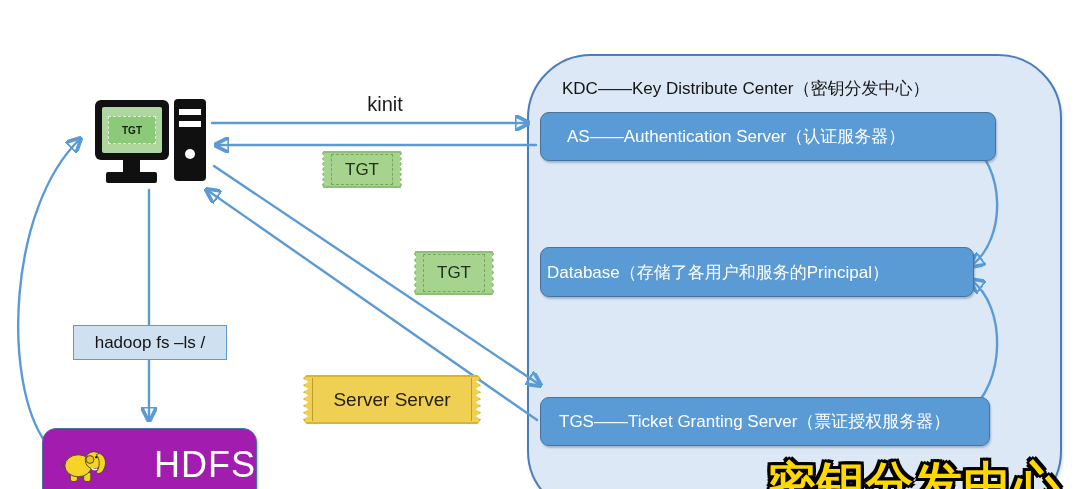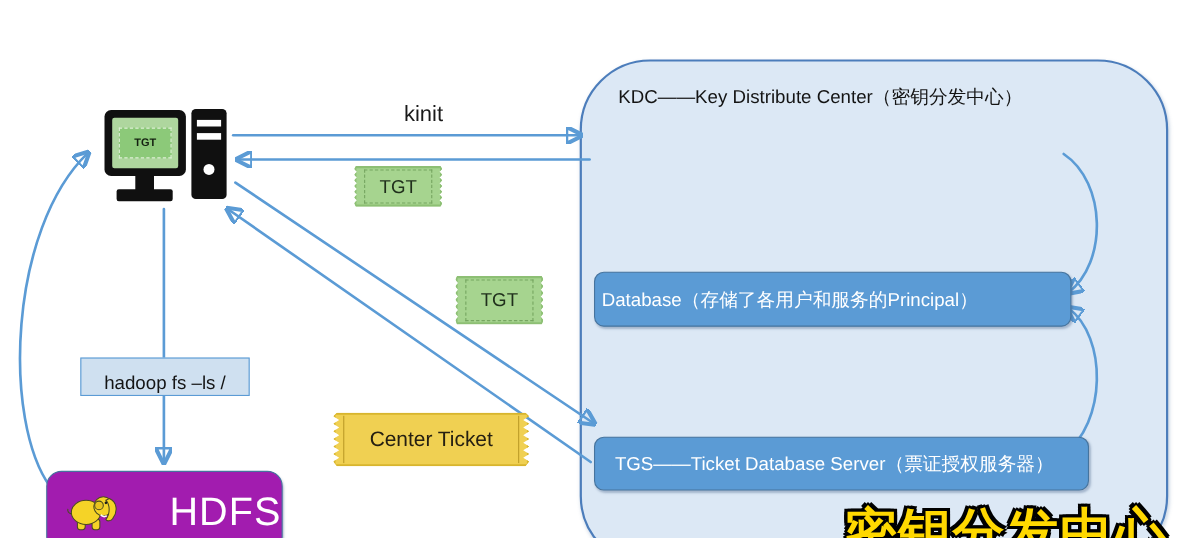--- a/index.html
+++ b/index.html
@@ -19,21 +19,21 @@
   .node-tgs{left:540px;top:364px;width:430px;height:47px;padding-left:18px;}
 
   
   svg.wires{position:absolute;left:0;top:0;z-index:2;}
   svg.wires path{stroke:#5b9bd5;stroke-width:2.4;fill:none;stroke-linecap:round;}
 
   
   .kinit{position:absolute;left:350px;top:60px;width:70px;text-align:center;
          font-size:20px;color:#1a1a1a;z-index:3;}
   .cmd{position:absolute;left:73px;top:292px;width:152px;height:33px;background:#cfe0f0;
-       border:1.5px solid #5b9bd5;color:#141414;font-size:17px;display:flex;align-items:flex-end;
+       border:1.5px solid #5b9bd5;color:#141414;font-size:17px;display:flex;align-items:center;
        justify-content:center;z-index:3;white-space:nowrap;}
 
   
   .ticket{position:absolute;display:flex;align-items:center;justify-content:center;
           z-index:3;color:#20301c;
           clip-path:polygon(2% 0%,98% 0%,100% 7%,97% 14%,100% 21%,97% 28%,100% 35%,97% 42%,100% 49%,97% 56%,100% 63%,97% 70%,100% 77%,97% 84%,100% 91%,98% 100%,2% 100%,0% 91%,3% 84%,0% 77%,3% 70%,0% 63%,3% 56%,0% 49%,3% 42%,0% 35%,3% 28%,0% 21%,3% 14%,0% 7%);}
   .ticket::before{content:"";position:absolute;inset:3px 9px;pointer-events:none;}
   .t-green{background:#a6d48f;box-shadow:inset 0 0 0 2px #8dbf74;font-size:17px;}
   .t-green::before{border:1px dashed rgba(70,120,50,.5);}
   .t-yellow{background:#f0d052;box-shadow:inset 0 0 0 2px #d8b52e;font-size:19px;color:#262012;}
@@ -87,25 +87,28 @@
     <path d="M212,90 H528" marker-end="url(#arrow)"></path>
     <path d="M536,112 H216" marker-end="url(#arrow)"></path>
     <path d="M214,133 L540,352" marker-end="url(#arrow)"></path>
     <path d="M537,387 L207,157" marker-end="url(#arrow)"></path>
     <path d="M149,157 V387" marker-end="url(#arrow)"></path>
     <path d="M46,410 C2,350 8,175 80,106" marker-end="url(#arrow)"></path>
     <path d="M967,107 C1006,133 1007,206 971,233" marker-end="url(#arrow)"></path>
     <path d="M967,380 C1006,352 1007,273 971,247" marker-end="url(#arrow)"></path>
   </svg>
 
+  <div class="node node-as">
+      <span>AS——Authentication Server（认证服务器）</span>
+    </div>
   <div class="node node-db">
       <span>Database（存储了各用户和服务的Principal）</span>
     </div>
   <div class="node node-tgs">
-      <span>TGS——Ticket Database Server（票证授权服务器）</span>
+      <span>TGS——Ticket Granting Server（票证授权服务器）</span>
     </div>
 
   <div class="computer">
     <div class="monitor">
       <div class="screen">
         <div class="mini-ticket">
           <span>TGT</span>
         </div>
       </div>
     </div>
@@ -123,21 +126,21 @@
     <span>hadoop fs –ls /</span>
   </div>
 
   <div class="ticket t-green ticket-tgt-1">
     <span>TGT</span>
   </div>
   <div class="ticket t-green ticket-tgt-2">
     <span>TGT</span>
   </div>
   <div class="ticket t-yellow ticket-server">
-    <span>Center Ticket</span>
+    <span>Server Server</span>
   </div>
 
   <div class="hdfs">
     <svg class="elephant" width="68" height="50" viewBox="0 0 70 50">
       <g stroke="#4a4a20" stroke-width="1.2" fill="#f5d327">
         <rect x="17" y="34" width="9" height="12" rx="3"></rect>
         <rect x="34" y="34" width="9" height="12" rx="3"></rect>
         <path d="M10,28 q-5,-2 -4,-6" fill="none"></path>
         <ellipse cx="27" cy="26" rx="17" ry="14"></ellipse>
         <circle cx="47" cy="19" r="11"></circle>

